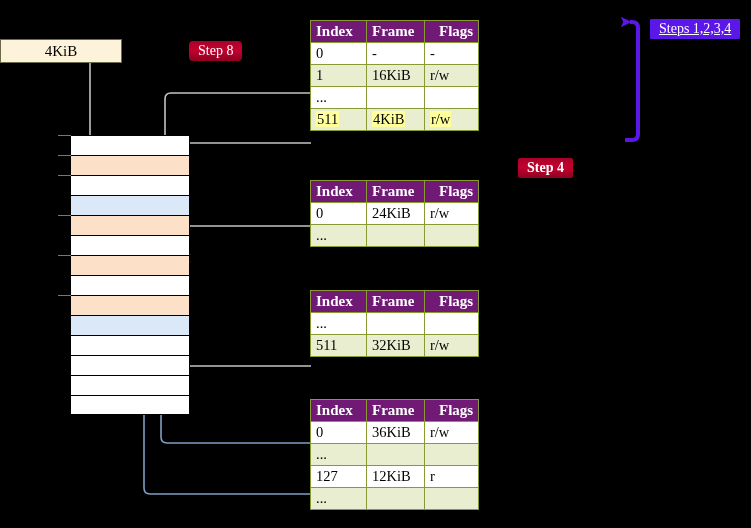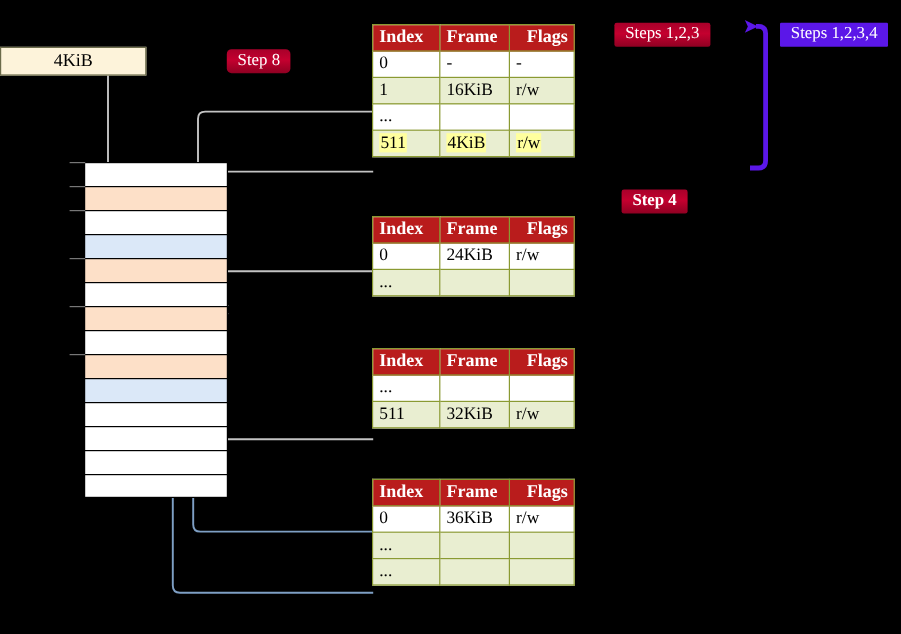--- a/index.html
+++ b/index.html
@@ -40,21 +40,21 @@
   .ptable th,.ptable td{
     border:1px solid #8a9a32;
     padding:2px 5px;
     text-align:left;
     font-weight:normal;
     height:20px;
     box-sizing:border-box;
     white-space:nowrap;
   }
   .ptable th{
-    background:#b91c1c;color:#fff;font-weight:bold;
+    background:#701a75;color:#fff;font-weight:bold;
     font-size:15px;
   }
   .ptable tr.alt td{background:#e9eed1;}
   .ptable td.colIndex{width:56px;}
   .ptable td.colFrame{width:58px;}
   .ptable td.colFlags{width:52px;}
   .ptable th.colIndex{width:56px;}
   .ptable th.colFrame{width:58px;}
   .ptable th.colFlags{width:52px;padding-left:14px;}
   .hl{background:#ffff9e;padding:0 1px;}
@@ -69,20 +69,21 @@
     white-space:nowrap;
   }
   .badge.red{
     background:linear-gradient(180deg,#a8002a 0%,#c4002f 45%,#8f0022 100%);
     border-radius:4px;
   }
   .badge.red.flat{border-radius:2px;}
   .badge.violet{
     background:#5b17e8;
     border-radius:1px;
+    text-decoration:underline;
   }
   #step0{left:189px;top:41px;}
   #steps123{left:512px;top:19px;}
   #steps1234{left:650px;top:19px;}
   #step4{left:518px;top:158px;font-weight:bold;}
 </style>
 </head>
 <body>
 
 <div class="stage">
@@ -254,26 +255,30 @@
         <tr>
           <td class="colIndex">0</td>
           <td class="colFrame">36KiB</td>
           <td class="colFlags">r/w</td>
         </tr>
         <tr class="alt">
           <td class="colIndex">...</td>
           <td class="colFrame"></td>
           <td class="colFlags"></td>
         </tr>
+        <tr>
+          <td class="colIndex">127</td>
+          <td class="colFrame">12KiB</td>
+          <td class="colFlags">r</td>
+        </tr>
         <tr class="alt">
           <td class="colIndex">...</td>
           <td class="colFrame"></td>
           <td class="colFlags"></td>
         </tr>
       </tbody>
     </table>
 
   <div class="badge red" id="step0">Step 8</div>
-  <div class="badge red flat" id="steps123">Steps 1,2,3</div>
   <div class="badge violet" id="steps1234">Steps 1,2,3,4</div>
   <div class="badge red flat" id="step4">Step 4</div>
 
 </div>
 
 </body></html>

